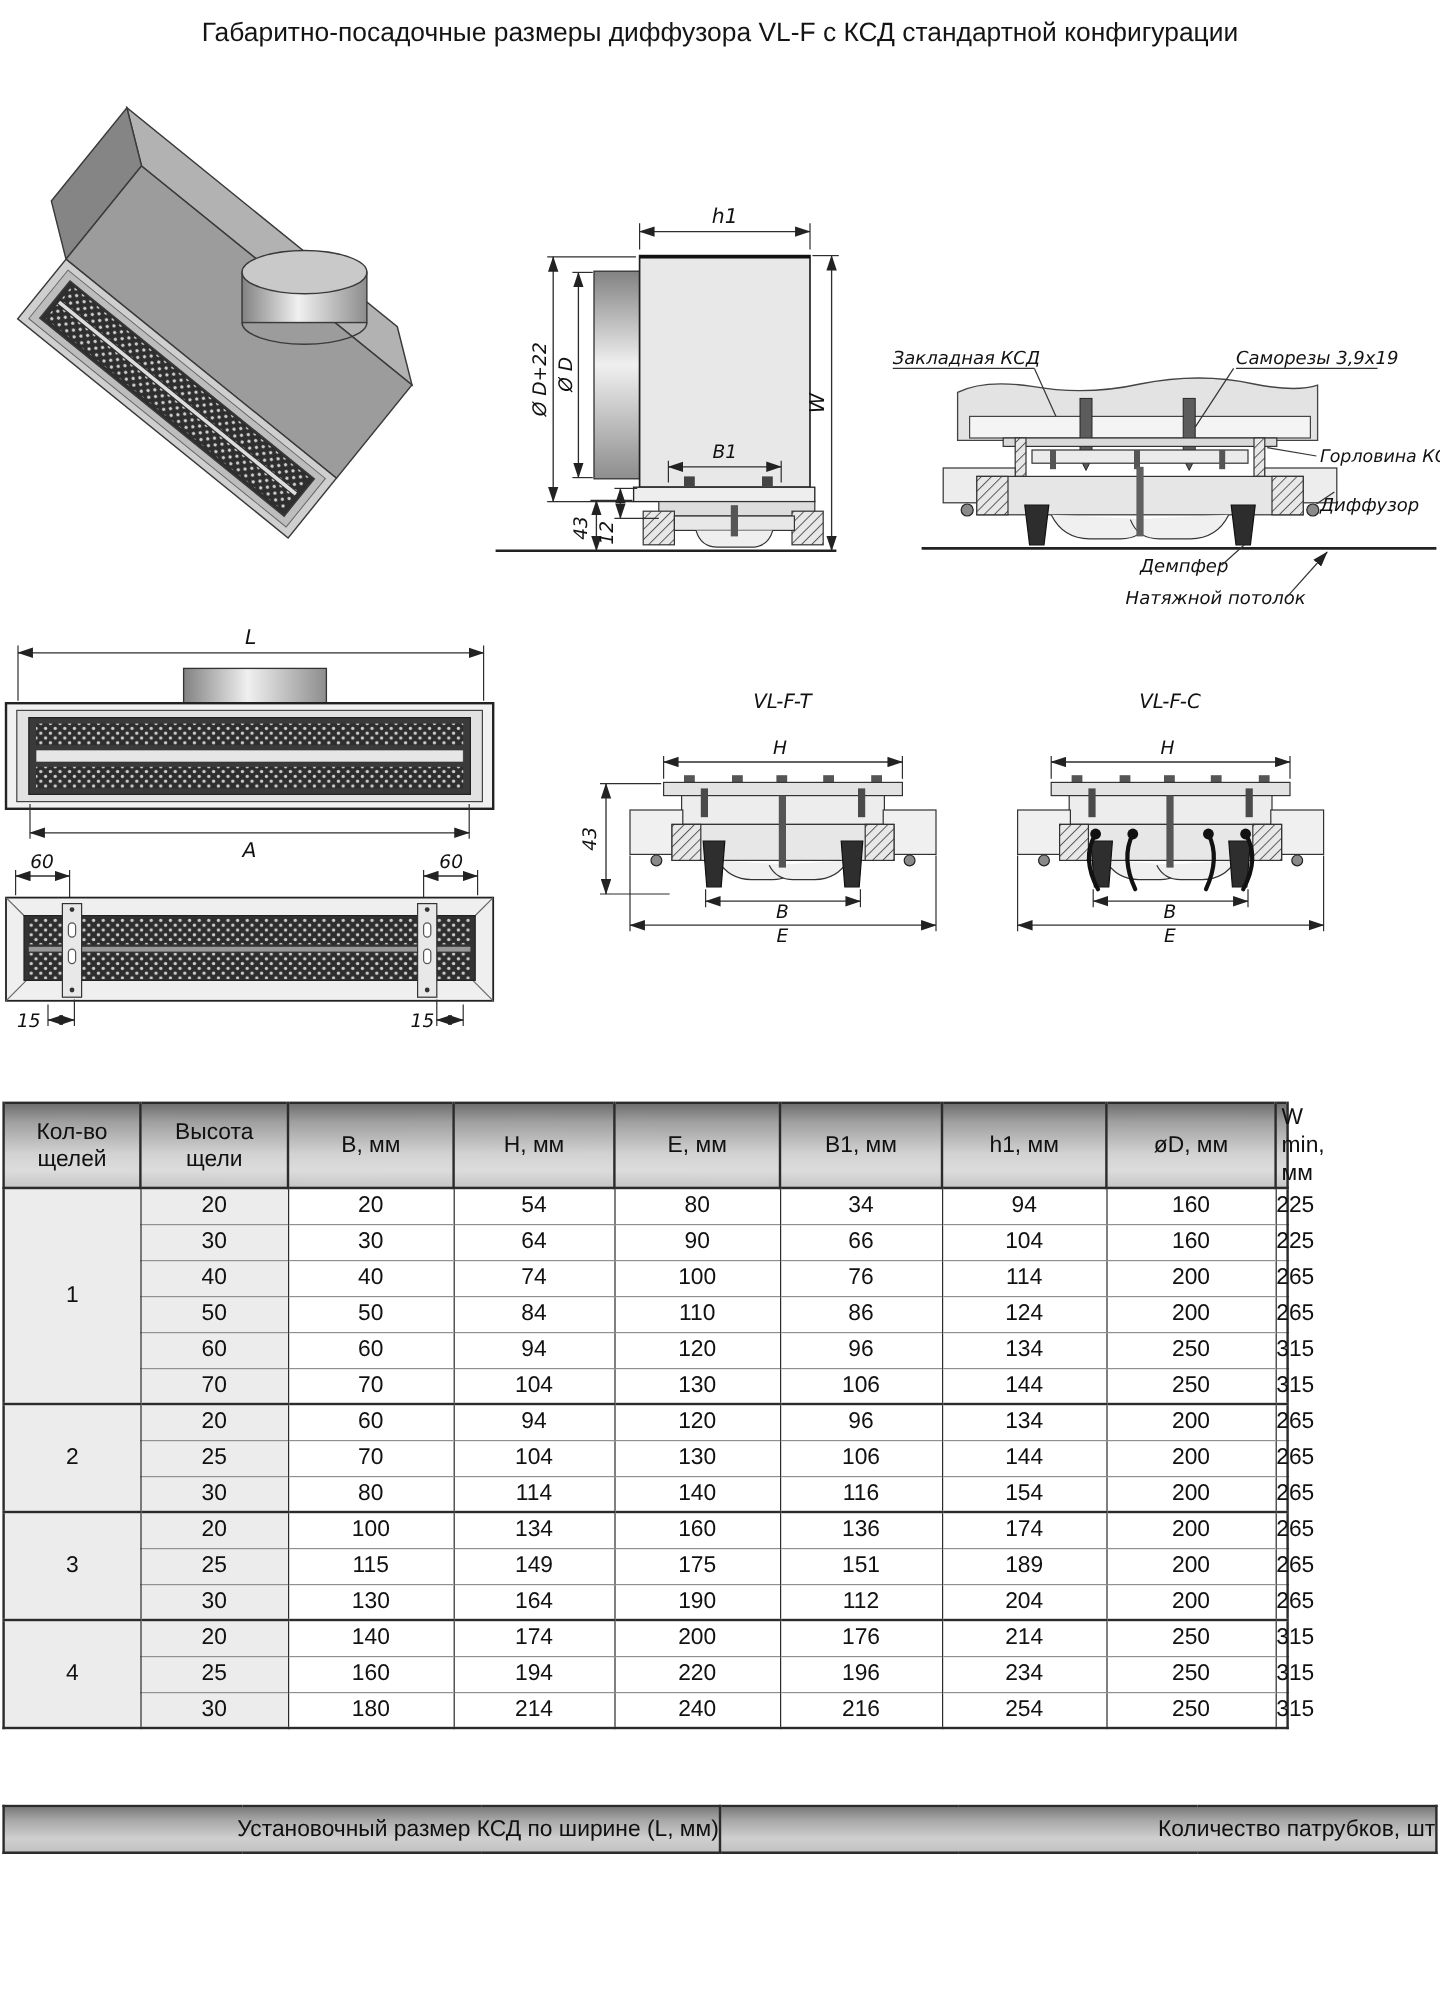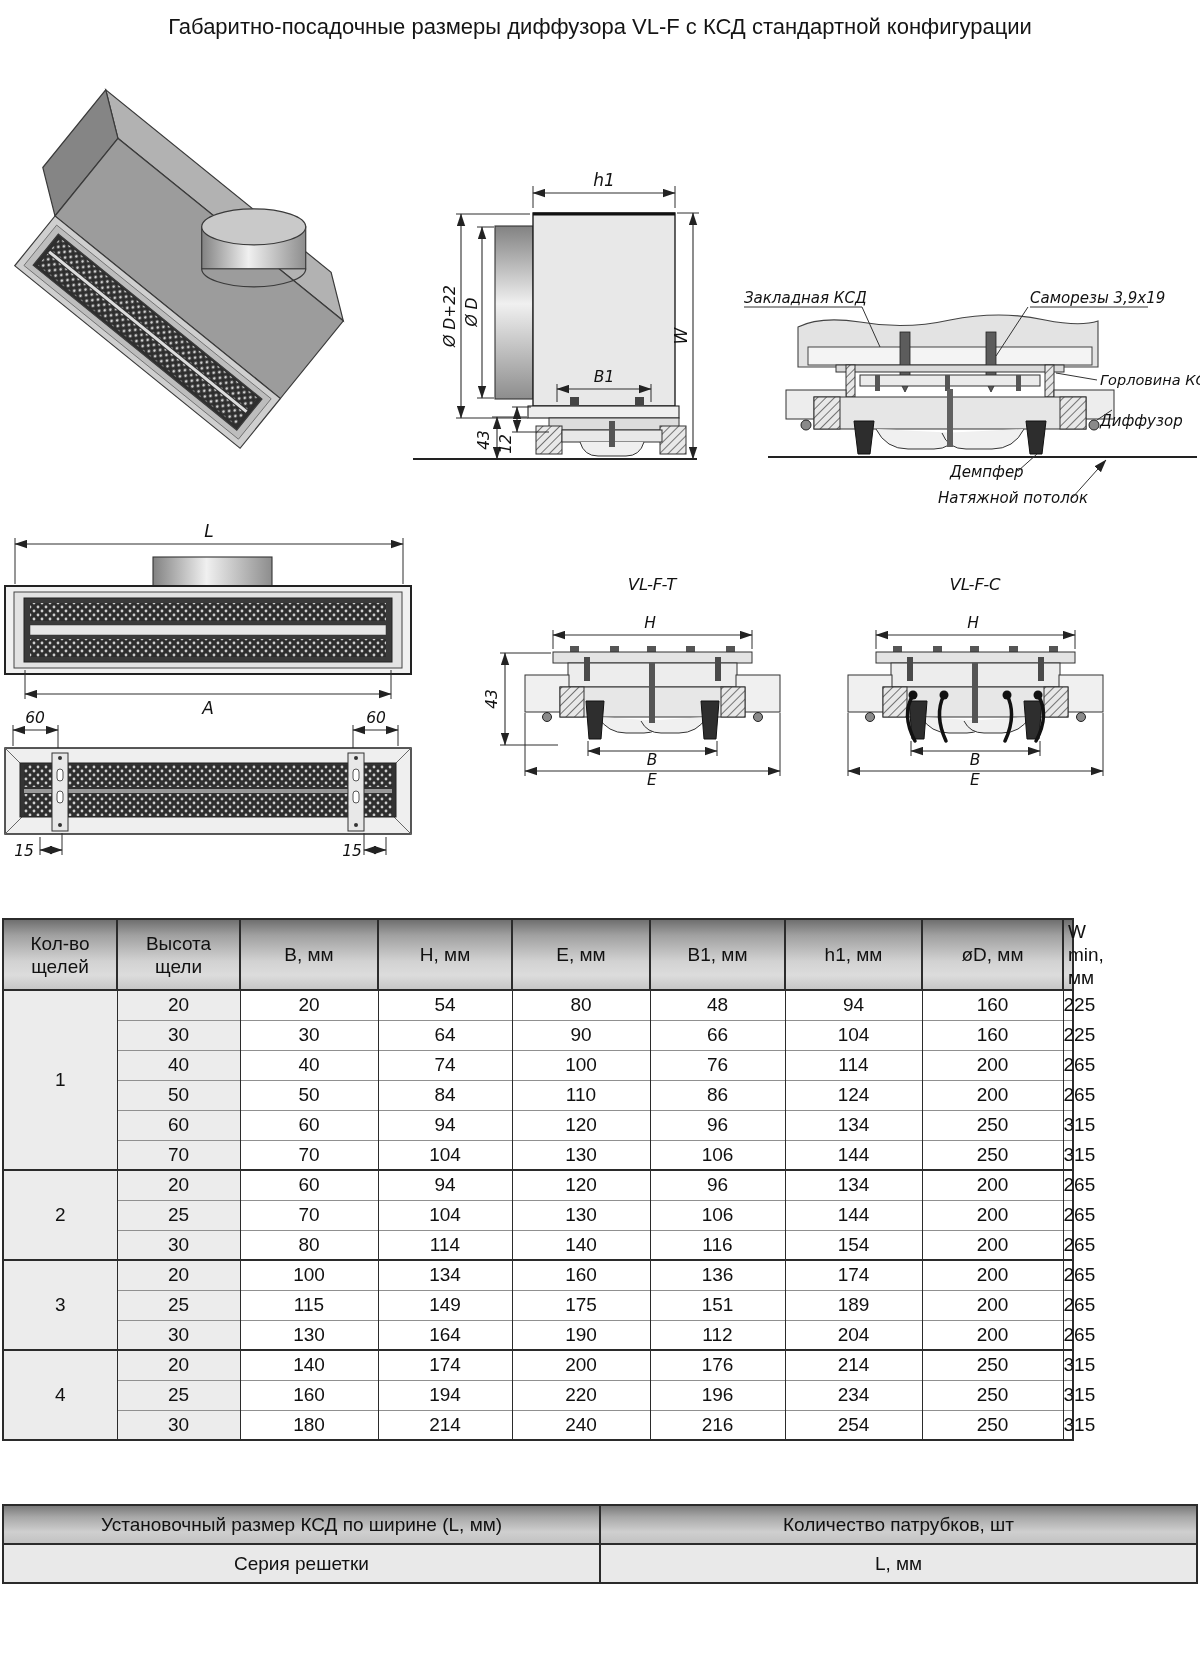--- a/index.html
+++ b/index.html
@@ -27,21 +27,21 @@
       background:linear-gradient(180deg,#6f6f6f 0%,#a0a0a0 22%,#d2d2d2 60%,#dcdcdc 80%,#c7c7c7 100%);
       border-left:2px solid #2b2b2b; border-right:2px solid #2b2b2b; border-bottom:2.5px solid #2b2b2b; }
   table.main td { height:30px; text-align:center; background:#fff;
       border-left:1.7px solid #2b2b2b; border-right:1.7px solid #2b2b2b; border-top:1.1px solid #909090; }
   table.main tr.group-start td { border-top:2.3px solid #2b2b2b; }
   table.main td.gcell, table.main td.hcell { background:#ececec; }
 
   
   table.bottom { position:absolute; top:1503px; left:2px; width:1196px; border-collapse:collapse;
       table-layout:fixed; font-size:19px; color:#111; border:2.5px solid #2b2b2b; }
-  table.bottom td { height:39px; text-align:center; border:2px solid #2b2b2b; background:#fff; }
+  table.bottom td { height:39px; text-align:right; border:2px solid #2b2b2b; background:#fff; }
   table.bottom tr.hdr td {
       background:linear-gradient(180deg,#7a7a7a 0%,#a8a8a8 30%,#cfcfcf 70%,#c2c2c2 100%); }
   table.bottom tr.sub td, table.bottom tr.keys td { background:#e9e9e9; }
 </style>
 </head>
 <body>
 
 <div class="page">
 
   <div class="title">
@@ -392,21 +392,21 @@
           <th>W min, мм</th>
         </tr>
     </thead>
     <tbody>
         <tr class="group-start">
           <td rowspan="6" class="gcell">1</td>
           <td class="hcell">20</td>
           <td>20</td>
           <td>54</td>
           <td>80</td>
-          <td>48</td>
+          <td>34</td>
           <td>94</td>
           <td>160</td>
           <td>225</td>
         </tr>
         <tr>
           <td class="hcell">30</td>
           <td>30</td>
           <td>64</td>
           <td>90</td>
           <td>66</td>
@@ -557,20 +557,16 @@
         <col>
         <col>
         <col>
         <col>
       </colgroup>
     <tbody>
       <tr class="hdr">
         <td colspan="3">Установочный размер КСД по ширине (L, мм)</td>
         <td colspan="3">Количество патрубков, шт</td>
       </tr>
-      <tr class="sub">
-        <td colspan="3">Серия решетки</td>
-        <td colspan="3">L, мм</td>
-      </tr>
     </tbody>
   </table>
 
 </div>
 
 </body></html>

